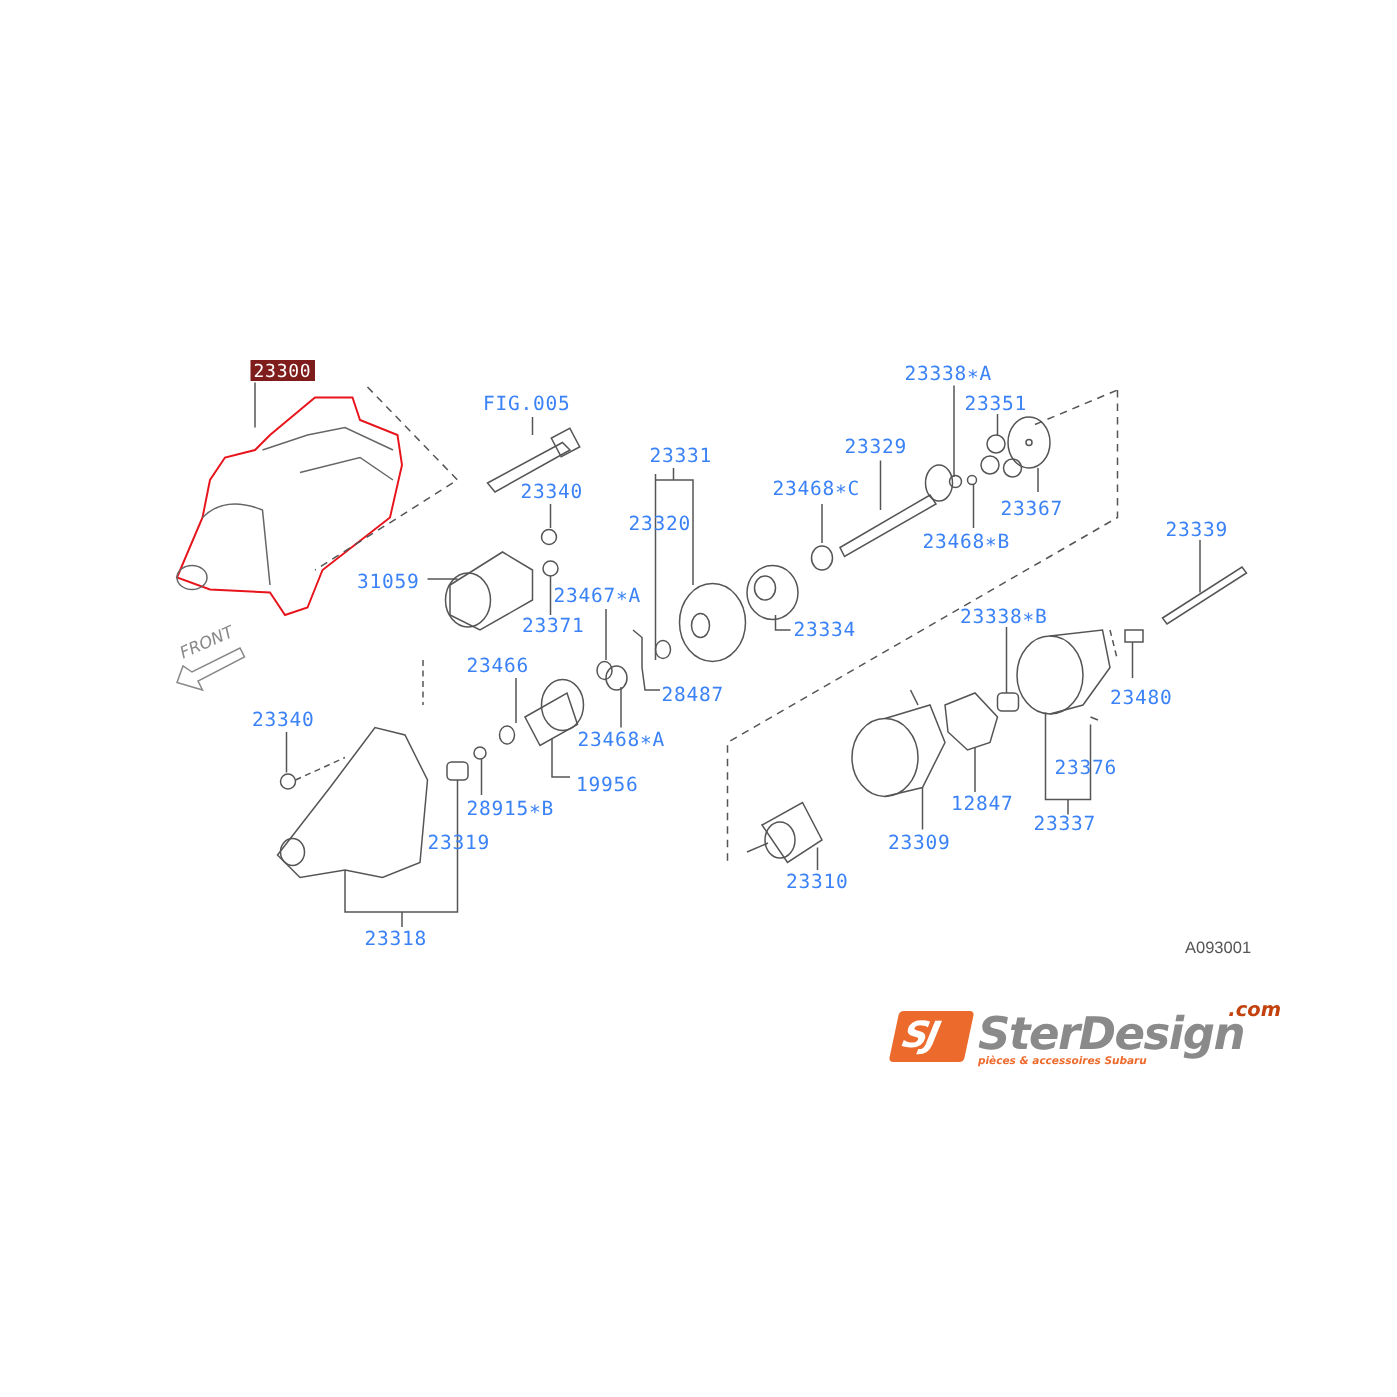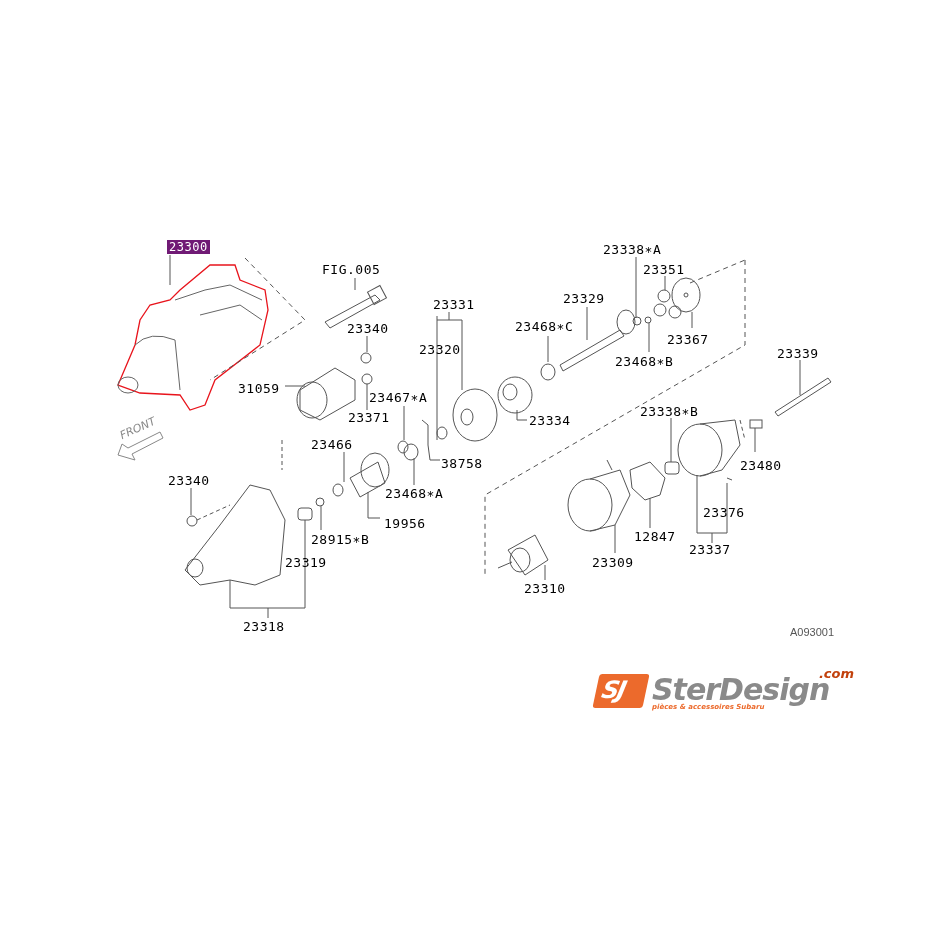--- a/index.html
+++ b/index.html
@@ -1,19 +1,19 @@
 <!DOCTYPE html>
 <html><head>
 <meta charset="utf-8">
 <style>
   html, body { margin:0; padding:0; background:#ffffff; }
   body { width:931px; height:931px; position:relative; overflow:hidden; font-family:"DejaVu Sans", sans-serif; }
   #diagram { position:absolute; left:0; top:0; width:931px; height:931px; }
-  .lbl { position:absolute; font-family:"DejaVu Sans Mono", monospace; font-size:13px; color:#000000; letter-spacing:0.5px; white-space:nowrap; line-height:14px; }
-  .lbl.sel { background:#701a75; color:#fff; padding:0 2px; font-size:12px; }
+  .lbl { position:absolute; font-family:"DejaVu Sans Mono", monospace; font-size:13px; color:#3b82f6; letter-spacing:0.5px; white-space:nowrap; line-height:14px; }
+  .lbl.sel { background:#7f1d1d; color:#fff; padding:0 2px; font-size:12px; }
   .ref { position:absolute; font-family:Liberation Sans, sans-serif; font-size:11px; color:#555; }
   .logo { position:absolute; left:596px; top:672px; width:260px; height:44px; }
   .logo-mark { position:absolute; left:0; top:2px; width:50px; height:34px; background:#ec6a2c; transform:skewX(-12deg); border-radius:3px; }
   .logo-mark span { position:absolute; left:6px; top:2px; font:bold italic 24px "DejaVu Sans", sans-serif; color:#fff; letter-spacing:-2px; }
   .logo-name { position:absolute; left:56px; top:0; font:bold italic 30px "DejaVu Sans", sans-serif; color:#8a8a8a; letter-spacing:-1px; }
   .logo-com { position:absolute; right:2px; top:-6px; font:bold italic 13px "DejaVu Sans", sans-serif; color:#c2410c; }
   .logo-tag { position:absolute; left:56px; top:31px; font:bold italic 7px "DejaVu Sans", sans-serif; color:#ec6a2c; }
   .front { position:absolute; left:118px; top:430px; font:italic 11px "DejaVu Sans", sans-serif; color:#888; transform:rotate(-24deg); transform-origin:left top; }
 </style>
 </head>
@@ -152,21 +152,21 @@
   <div class="lbl" style="left:515px;top:320px">23468∗C</div>
   <div class="lbl" style="left:667px;top:333px">23367</div>
   <div class="lbl" style="left:615px;top:355px">23468∗B</div>
   <div class="lbl" style="left:777px;top:347px">23339</div>
   <div class="lbl" style="left:238px;top:382px">31059</div>
   <div class="lbl" style="left:369px;top:391px">23467∗A</div>
   <div class="lbl" style="left:348px;top:411px">23371</div>
   <div class="lbl" style="left:529px;top:414px">23334</div>
   <div class="lbl" style="left:640px;top:405px">23338∗B</div>
   <div class="lbl" style="left:311px;top:438px">23466</div>
-  <div class="lbl" style="left:441px;top:457px">38758</div>
+  <div class="lbl" style="left:441px;top:457px">28487</div>
   <div class="lbl" style="left:740px;top:459px">23480</div>
   <div class="lbl" style="left:168px;top:474px">23340</div>
   <div class="lbl" style="left:385px;top:487px">23468∗A</div>
   <div class="lbl" style="left:703px;top:506px">23376</div>
   <div class="lbl" style="left:384px;top:517px">19956</div>
   <div class="lbl" style="left:634px;top:530px">12847</div>
   <div class="lbl" style="left:311px;top:533px">28915∗B</div>
   <div class="lbl" style="left:689px;top:543px">23337</div>
   <div class="lbl" style="left:285px;top:556px">23319</div>
   <div class="lbl" style="left:592px;top:556px">23309</div>

